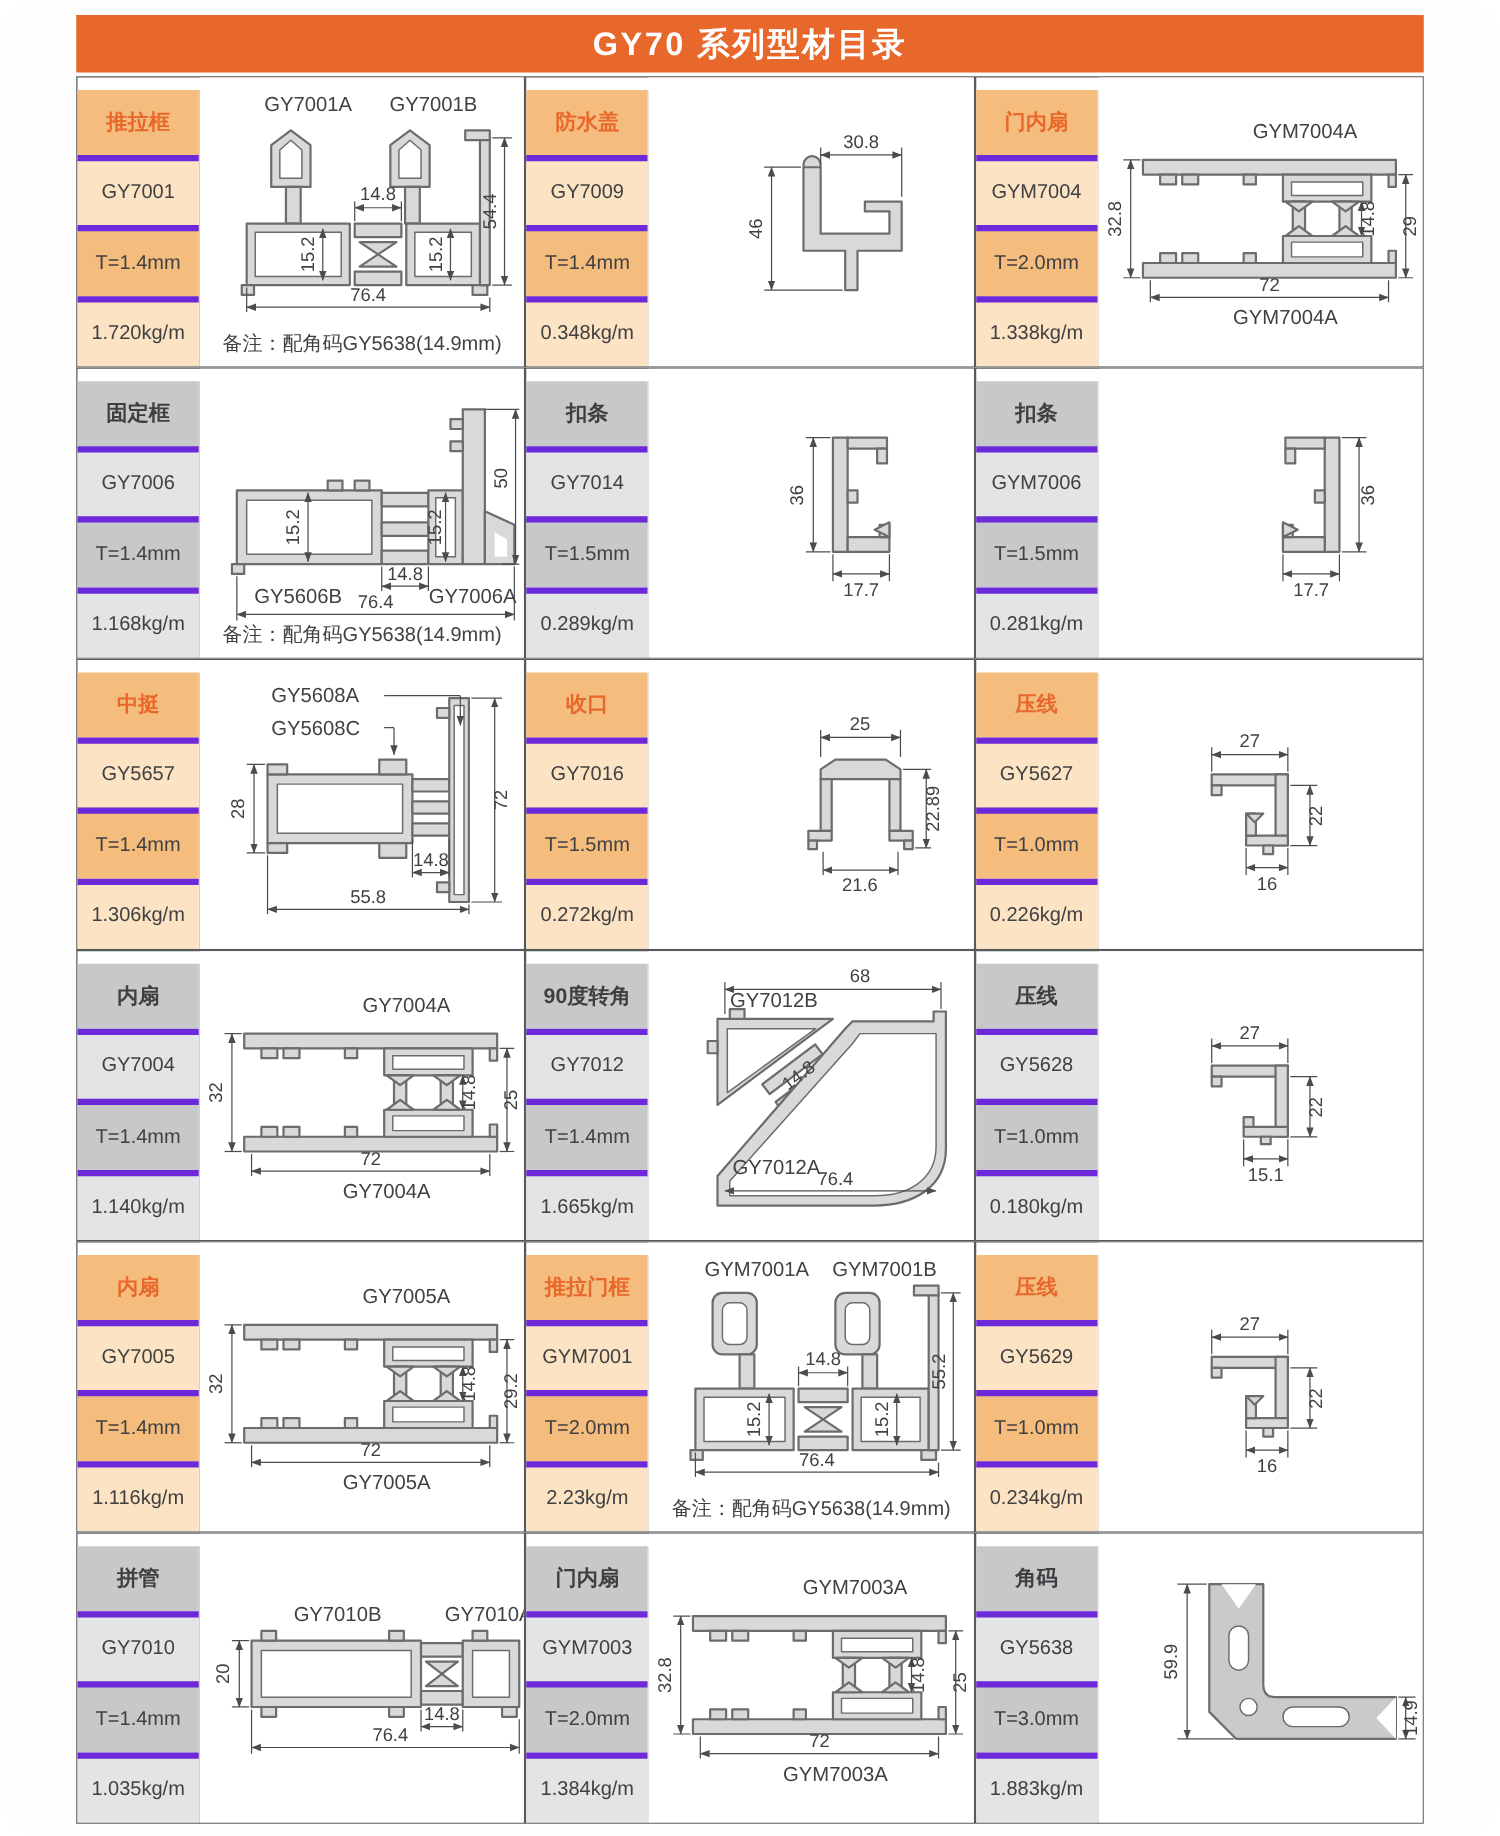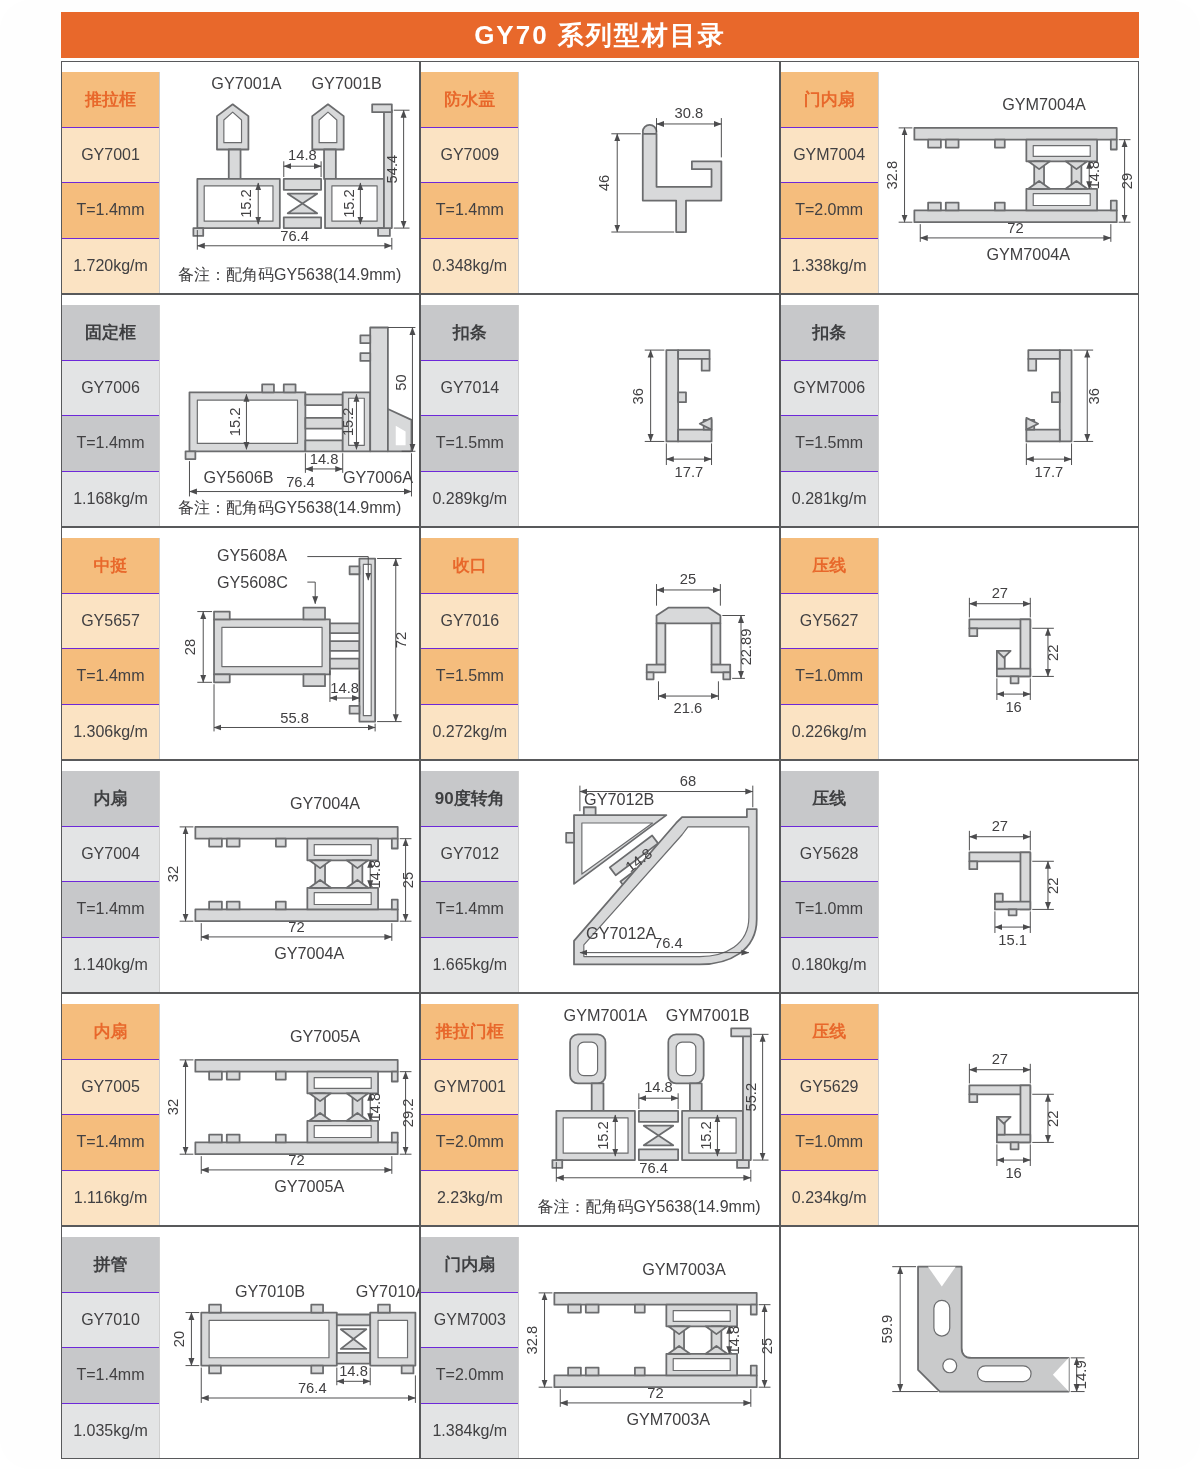--- a/index.html
+++ b/index.html
@@ -5,21 +5,21 @@
   html,body{margin:0;padding:0;background:#fff;}
   body{width:1200px;height:1469px;font-family:"Liberation Sans",sans-serif;}
   .page{position:relative;width:1200px;height:1469px;background:#fefefe;overflow:hidden;border-radius:30px;}
   .catalog{position:absolute;left:61px;top:12px;width:1078px;}
   .hdr{height:46px;background:var(--header-bg,#E8682B);color:#fff;display:flex;align-items:center;justify-content:center;
        font-size:26px;font-weight:bold;letter-spacing:2px;margin-bottom:3px;}
   .grid{display:grid;grid-template-columns:1fr 1fr 1fr;}
   .cell{height:233px;display:flex;border:1.5px solid var(--border,#58595B);background:#fff;box-sizing:border-box;}
   .labels{width:97px;flex:none;display:flex;flex-direction:column;border-right:1px solid #cfcfcf;margin-top:10px;}
   .lab{flex:1;display:flex;align-items:center;justify-content:center;font-size:16px;color:var(--text,#414042);text-align:center;}
-  .lab + .lab{border-top:1px solid #6d28d9;}
+  .lab + .lab{border-top:5px solid #6d28d9;}
   .theme-orange .lab:nth-child(odd){background:var(--orange-dark,#F5BD7D);}
   .theme-orange .lab:nth-child(even){background:var(--orange-light,#FBE3C3);}
   .theme-gray .lab:nth-child(odd){background:var(--gray-dark,#C7C8CA);}
   .theme-gray .lab:nth-child(even){background:var(--gray-light,#E3E4E5);}
   .lab.name{font-weight:bold;font-size:17px;}
   .theme-orange .lab.name{color:var(--accent,#E8682B);}
   .theme-gray .lab.name{color:#3E3F41;}
   .draw{flex:1;position:relative;background:#fff;}
   .draw svg{position:absolute;left:0;top:0;width:100%;height:100%;}
   .note{position:absolute;left:0;right:0;bottom:7px;text-align:center;font-size:16px;color:var(--text,#414042);}
@@ -785,20 +785,26 @@
               <line class="dim" x1="42" y1="178" x2="236" y2="178"></line>
               <text class="dt" x="139" y="173" text-anchor="middle">72</text>
             </g>
             <text class="pt" x="168" y="48" text-anchor="middle">GYM7003A</text>
             <text class="pt" x="152" y="200" text-anchor="middle">GYM7003A</text>
           </svg>
         </div>
       </div>
 
       <div class="cell theme-gray">
+        <div class="labels">
+          <div class="lab name">角码</div>
+          <div class="lab">GY5638</div>
+          <div class="lab">T=3.0mm</div>
+          <div class="lab">1.883kg/m</div>
+        </div>
         <div class="draw">
           <svg viewBox="0 0 264 233">
             <g>
               <path class="ps" d="M90,40 L134,40 L134,122 Q134,132 144,132 L242,132 L242,166 L112,166 L90,144 Z"></path>
               <polygon class="wh" points="100,40 128,40 114,60"></polygon>
               <polygon class="wh" points="242,132 242,166 226,149"></polygon>
               <rect class="pw" x="106" y="74" width="16" height="36" rx="8"></rect>
               <rect class="pw" x="150" y="140" width="54" height="16" rx="8"></rect>
               <circle class="pw" cx="122" cy="140" r="7"></circle>
             </g>

